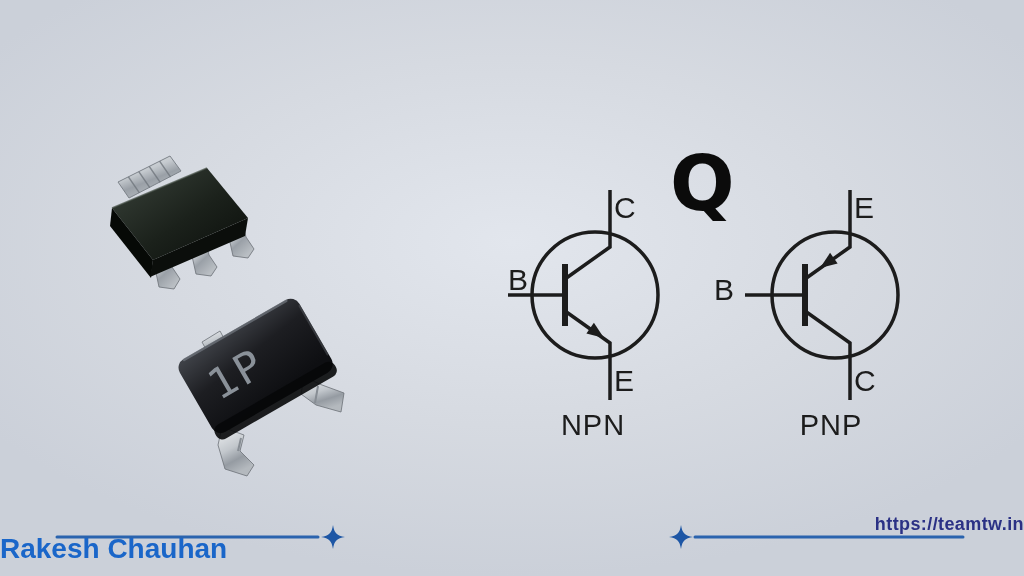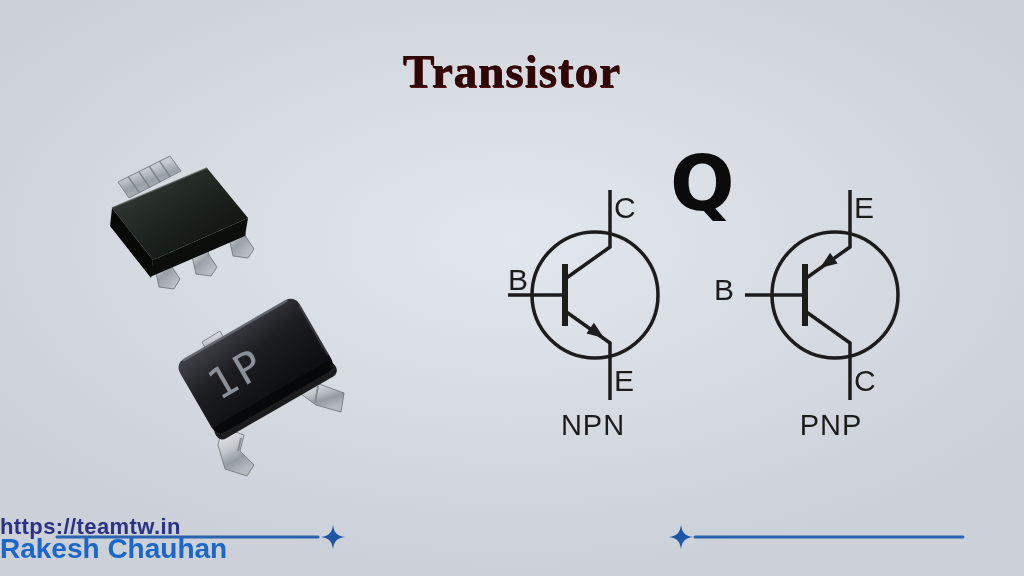--- a/index.html
+++ b/index.html
@@ -13,34 +13,33 @@
     left:0;top:44px;width:100%;text-align:center;margin:0;
     font-family:"Liberation Serif", serif;font-weight:700;font-size:47px;letter-spacing:1px;
     color:#2d0707;text-shadow:0.6px 0.6px 0.5px #5a1212, -0.4px -0.4px 0.4px #5a1212;
   }
   .q-designator{
     left:670px;top:146px;font-family:"DejaVu Sans", sans-serif;
     font-weight:900;font-size:76px;line-height:1;color:#0b0b0b;
   }
   .sym-label{font-family:"Liberation Sans", sans-serif;}
   .footer-url{
-    left:0;top:514px;width:100%;text-align:left;
-    font-size:22px;font-weight:700;color:#2b3185;letter-spacing:0.4px;
+    left:0;top:514px;width:100%;text-align:right;
+    font-size:18px;font-weight:700;color:#2b3185;letter-spacing:0.4px;
   }
   .footer-author{
     left:0;top:533px;width:100%;
     font-size:28px;font-weight:700;color:#1a66c9;
   }
 </style>
 </head>
 <body>
 
 <div class="stage">
 
-  <h1 class="abs page-title">Transistor</h1>
 
   <svg class="abs" style="left:92px;top:146px;" width="185" height="155" viewBox="0 0 185 155">
     <defs>
       <linearGradient id="metal1" x1="0" y1="0" x2="0.6" y2="1">
         <stop offset="0" stop-color="#eff1f3"></stop>
           <stop offset="0.45" stop-color="#c4c9ce"></stop>
         <stop offset="0.65" stop-color="#9aa0a7"></stop>
           <stop offset="1" stop-color="#b9bec3"></stop>
       </linearGradient>
       <linearGradient id="body1" x1="0" y1="0" x2="1" y2="1">

